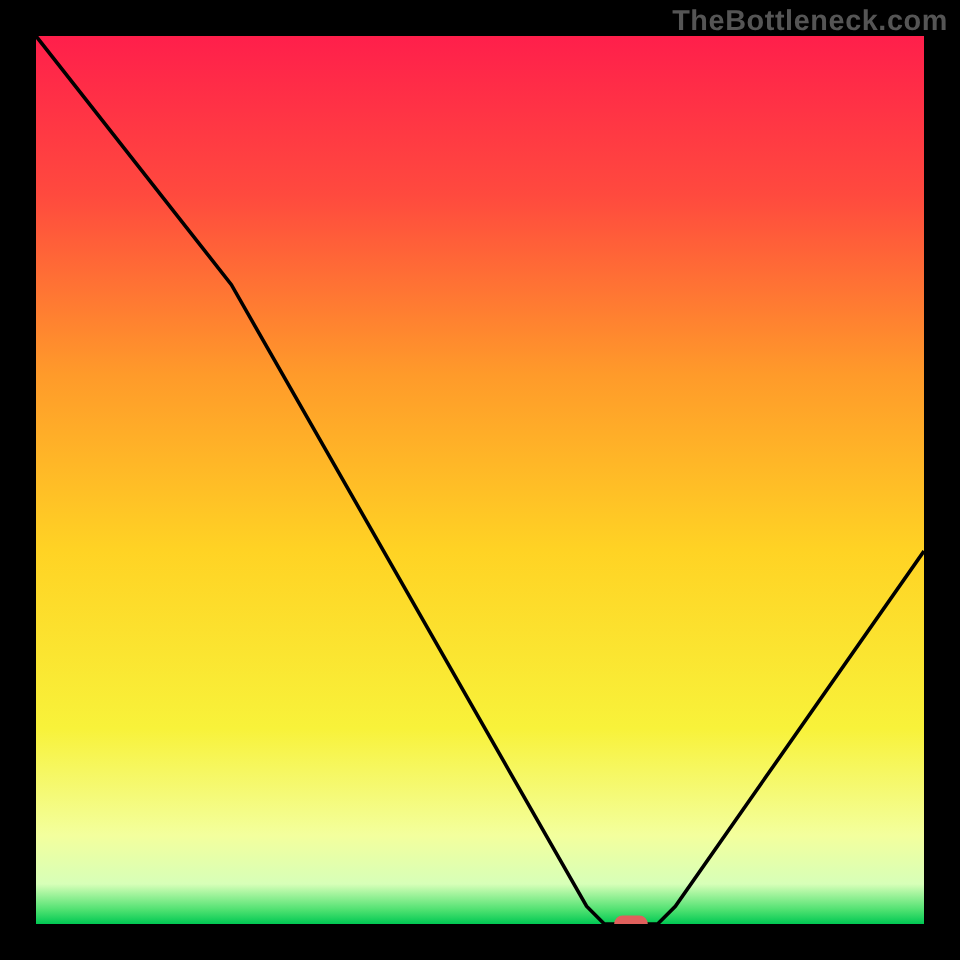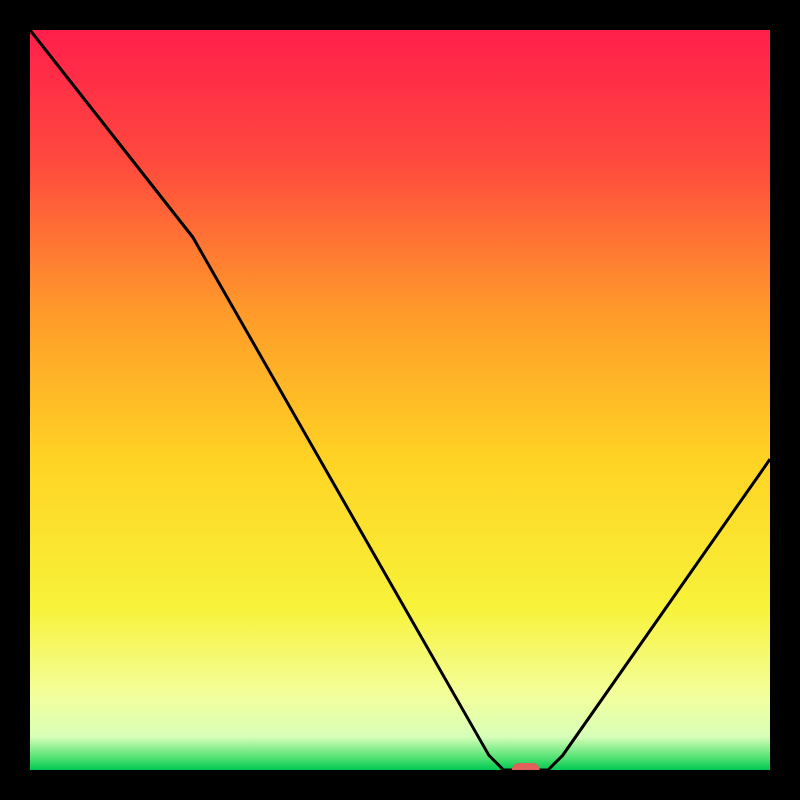--- a/index.html
+++ b/index.html
@@ -33,20 +33,21 @@
     top: 30px;
     width: 740px;
     height: 740px;
   }
   svg { display: block; }
 </style>
 </head>
 <body>
 
 <div class="frame">
+  <div class="watermark">TheBottleneck.com</div>
 
   <div class="plot">
     <svg id="plot-svg" viewBox="0 0 740 740" width="740" height="740">
       <defs>
         <linearGradient id="bg-grad" x1="0" y1="0" x2="0" y2="1">
             <stop offset="0%" stop-color="#ff1f4b"></stop>
             <stop offset="18%" stop-color="#ff4a3e"></stop>
             <stop offset="38%" stop-color="#ff9a2a"></stop>
             <stop offset="57.99999999999999%" stop-color="#ffd324"></stop>
             <stop offset="78%" stop-color="#f8f23a"></stop>

